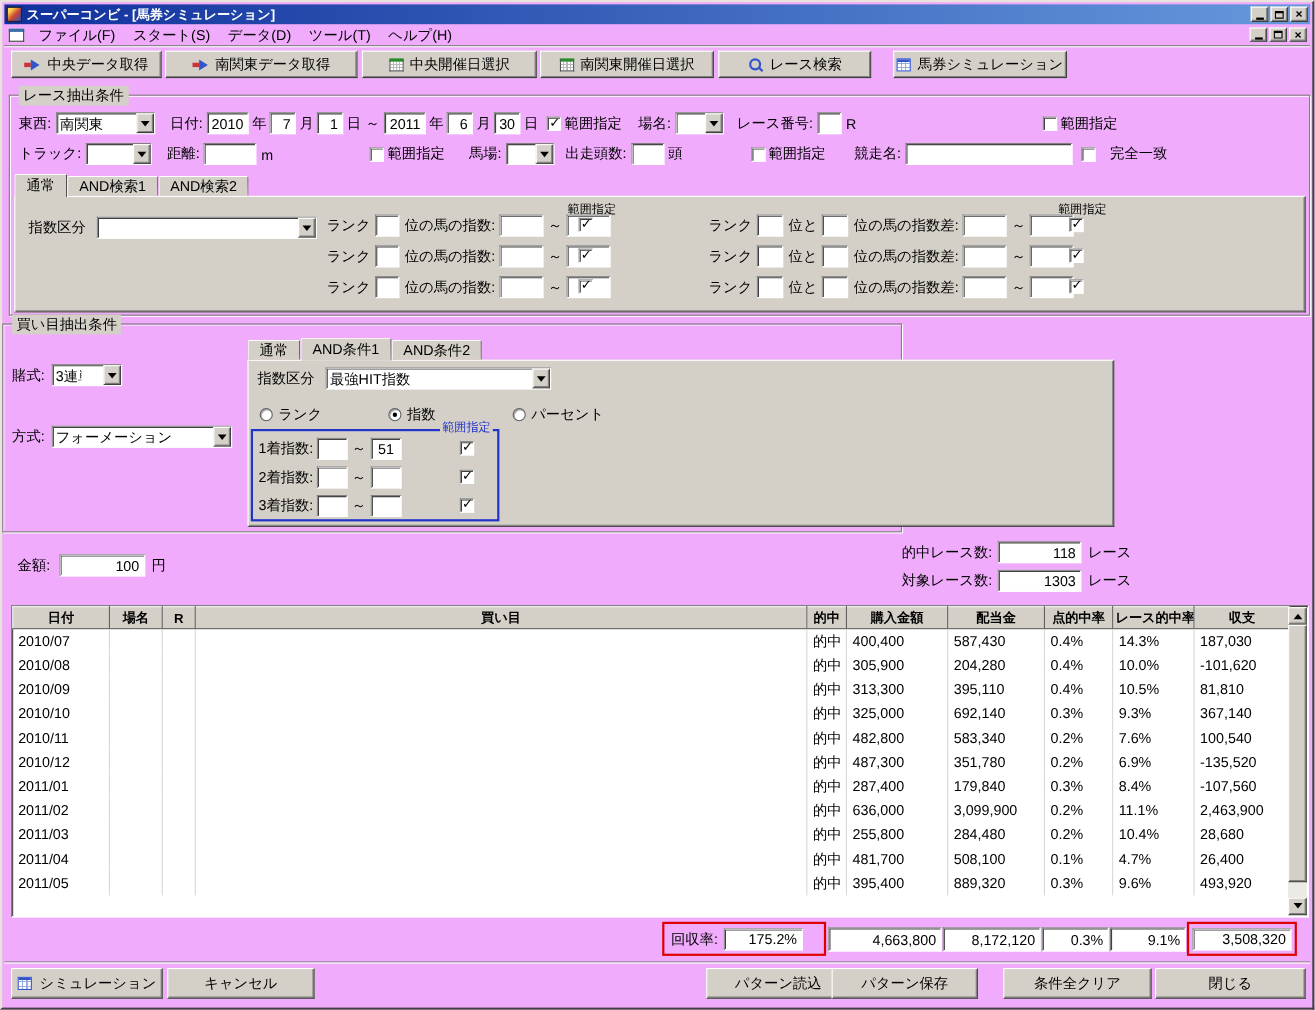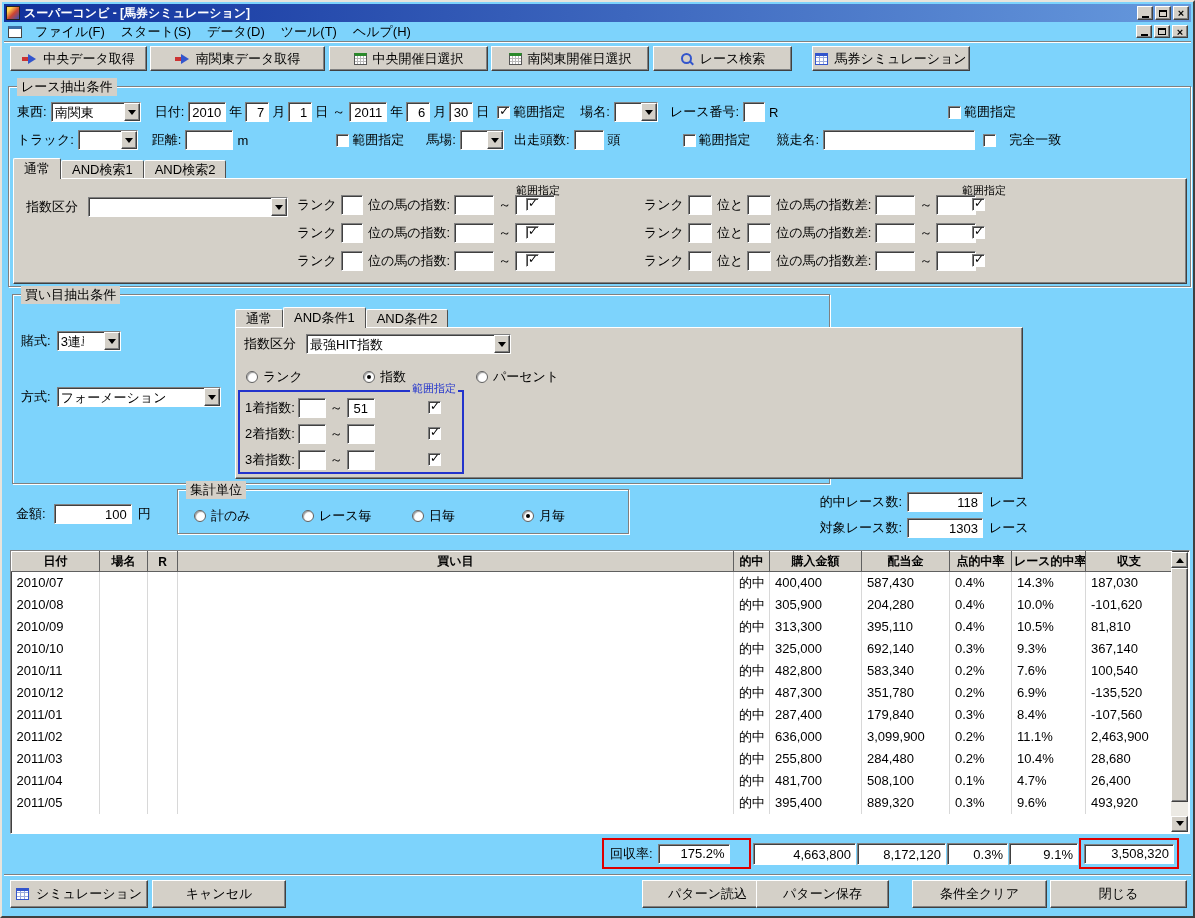--- a/index.html
+++ b/index.html
@@ -2,21 +2,21 @@
 <html style="--highlight-red: #dd0000; --highlight-blue: #2233cc; --titlebar-left: #10309c; --titlebar-right: #6699dd;"><head>
 <meta charset="utf-8">
 <style>
   * { margin:0; padding:0; box-sizing:border-box; }
   html,body { width:1195px; height:918px; }
   body {
     font-family:"Liberation Sans","DejaVu Sans",sans-serif;
     font-size:13px; color:#000; background:#d4d0c8;
     position:relative; overflow:hidden;
   }
-  .window { position:absolute; inset:0; background:#7dd3fc;
+  .window { position:absolute; inset:0; background:#f0abfc;
     border:2px solid; border-color:#e8e4dc #404040 #404040 #e8e4dc;padding-left:43px; }
 
   
   .out { background:#d4d0c8; border:1px solid; border-color:#ffffff #404040 #404040 #ffffff;
          box-shadow:inset -1px -1px 0 #808080; }
   .tfield, .in-deep { background:#ffffff; border:1px solid;
          border-color:#808080 #ffffff #ffffff #808080;
          box-shadow:inset 1px 1px 0 #404040; }
 
   
@@ -104,21 +104,21 @@
   .race-row2 { position:absolute; left:8px; top:42px; right:8px; height:22px; display:flex; align-items:center; }
   .race-range1 { position:absolute; left:931px; top:2px; display:flex; align-items:center; gap:3px; }
   .race-tabs { left:4px; top:71px; }
   .race-panel { left:4px; top:91px; width:1174px; height:106px; }
   .idx-class { position:absolute; left:12px; top:18px; display:flex; align-items:center; }
   .range-hdr { position:absolute; top:4px; font-size:11px; }
   .idx-row { position:absolute; height:20px; display:flex; align-items:center; }
   .cb-abs { position:absolute; }
 
   
-  .bet-group { left:10px; top:292px; width:818px; height:190px; }
+  .bet-group { left:0; top:292px; width:818px; height:190px; }
   .bet-row { position:absolute; left:8px; display:flex; align-items:center; }
   .bet-tabs { left:222px; top:12px; }
   .bet-panel { left:222px; top:32px; width:788px; height:152px; }
   .bet-idx { position:absolute; left:8px; top:6px; display:flex; align-items:center; }
   .bet-radios { position:absolute; left:10px; top:40px; display:flex; align-items:center; }
   .radio-item { display:inline-flex; align-items:center; gap:5px; }
   .blue-box { position:absolute; left:2px; top:62px; width:226px; height:84px;
     border:2px solid var(--highlight-blue,#2233cc); }
   .blue-range { position:absolute; top:-11px; right:4px; font-size:11px;
     color:var(--highlight-blue,#2233cc); background:#d4d0c8; padding:0 2px; }
@@ -472,39 +472,20 @@
       </div>
     </div>
   </div>
 
   <div class="amount-row">
     <span class="lbl">金額:</span>
     <span class="tfield num" style="width:78px;margin-left:8px">100</span>
     <span class="lbl" style="margin-left:6px">円</span>
   </div>
 
-  <div class="group agg-group">
-    <span class="legend">集計単位</span>
-    <span class="agg-item" style="left:16px">
-      <span class="radio"></span>
-      <span class="lbl">計のみ</span>
-    </span>
-    <span class="agg-item" style="left:124px">
-      <span class="radio"></span>
-      <span class="lbl">レース毎</span>
-    </span>
-    <span class="agg-item" style="left:234px">
-      <span class="radio"></span>
-      <span class="lbl">日毎</span>
-    </span>
-    <span class="agg-item" style="left:344px">
-      <span class="radio checked"></span>
-      <span class="lbl">月毎</span>
-    </span>
-  </div>
 
   <div class="stat-row" style="left:788px;top:490px">
     <span class="stat-lbl">的中レース数:</span>
     <span class="tfield num" style="width:76px;margin-left:5px">118</span>
     <span class="lbl" style="margin-left:6px">レース</span>
   </div>
   <div class="stat-row" style="left:788px;top:516px">
     <span class="stat-lbl">対象レース数:</span>
     <span class="tfield num" style="width:76px;margin-left:5px">1303</span>
     <span class="lbl" style="margin-left:6px">レース</span>

